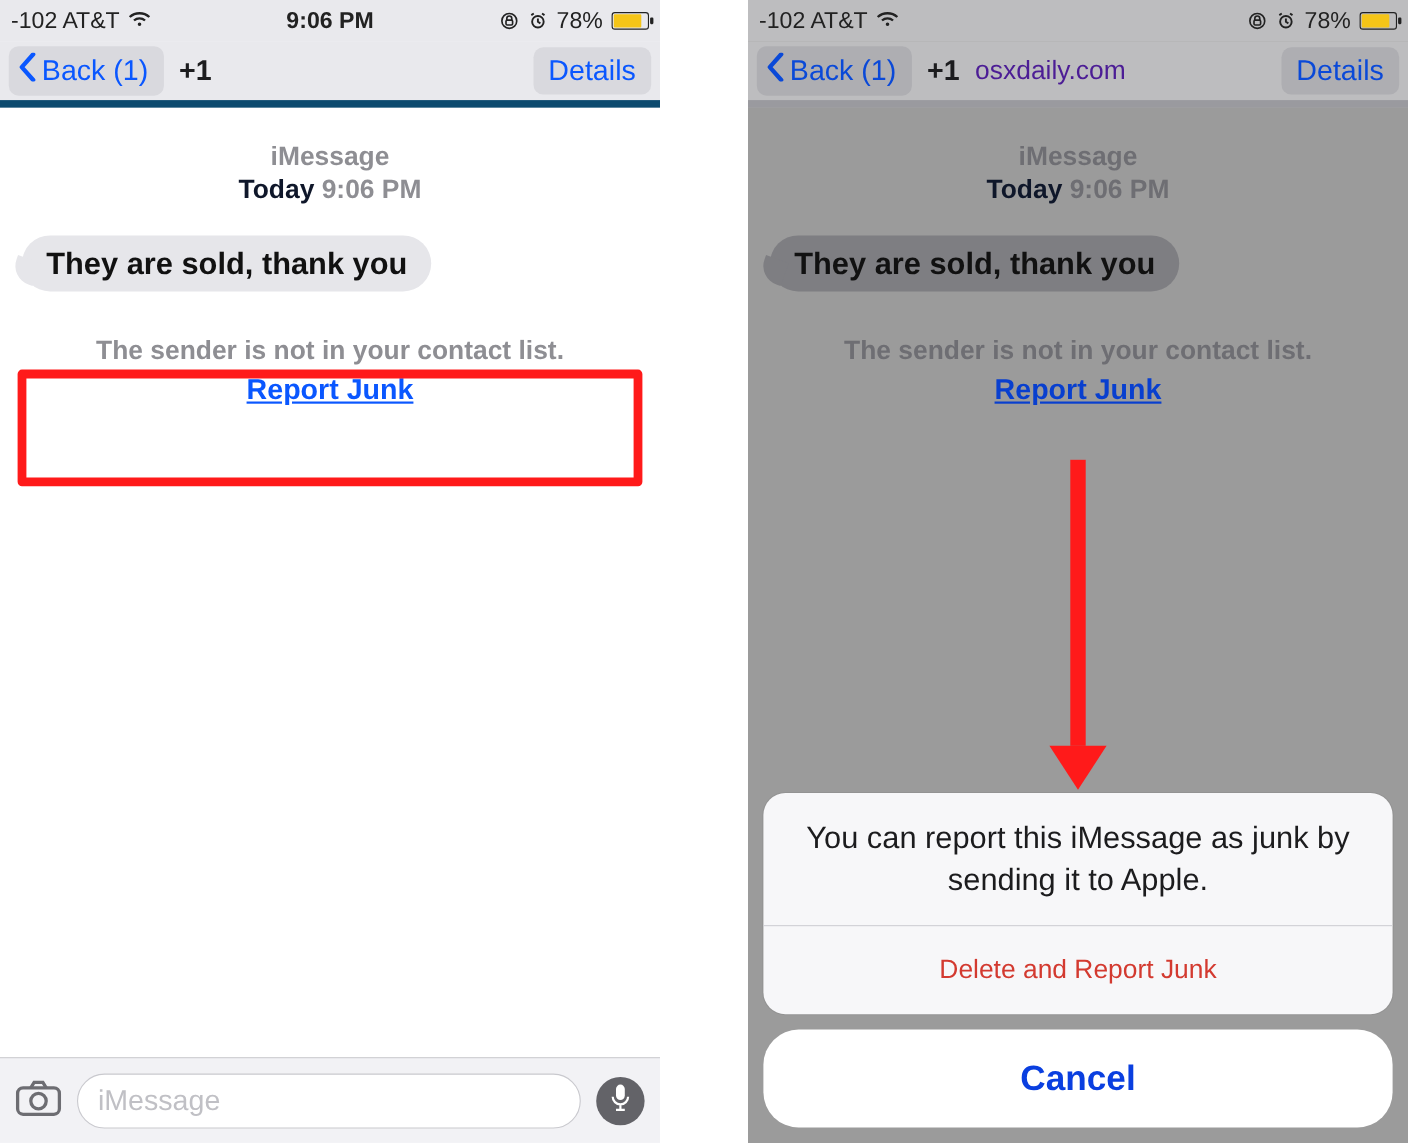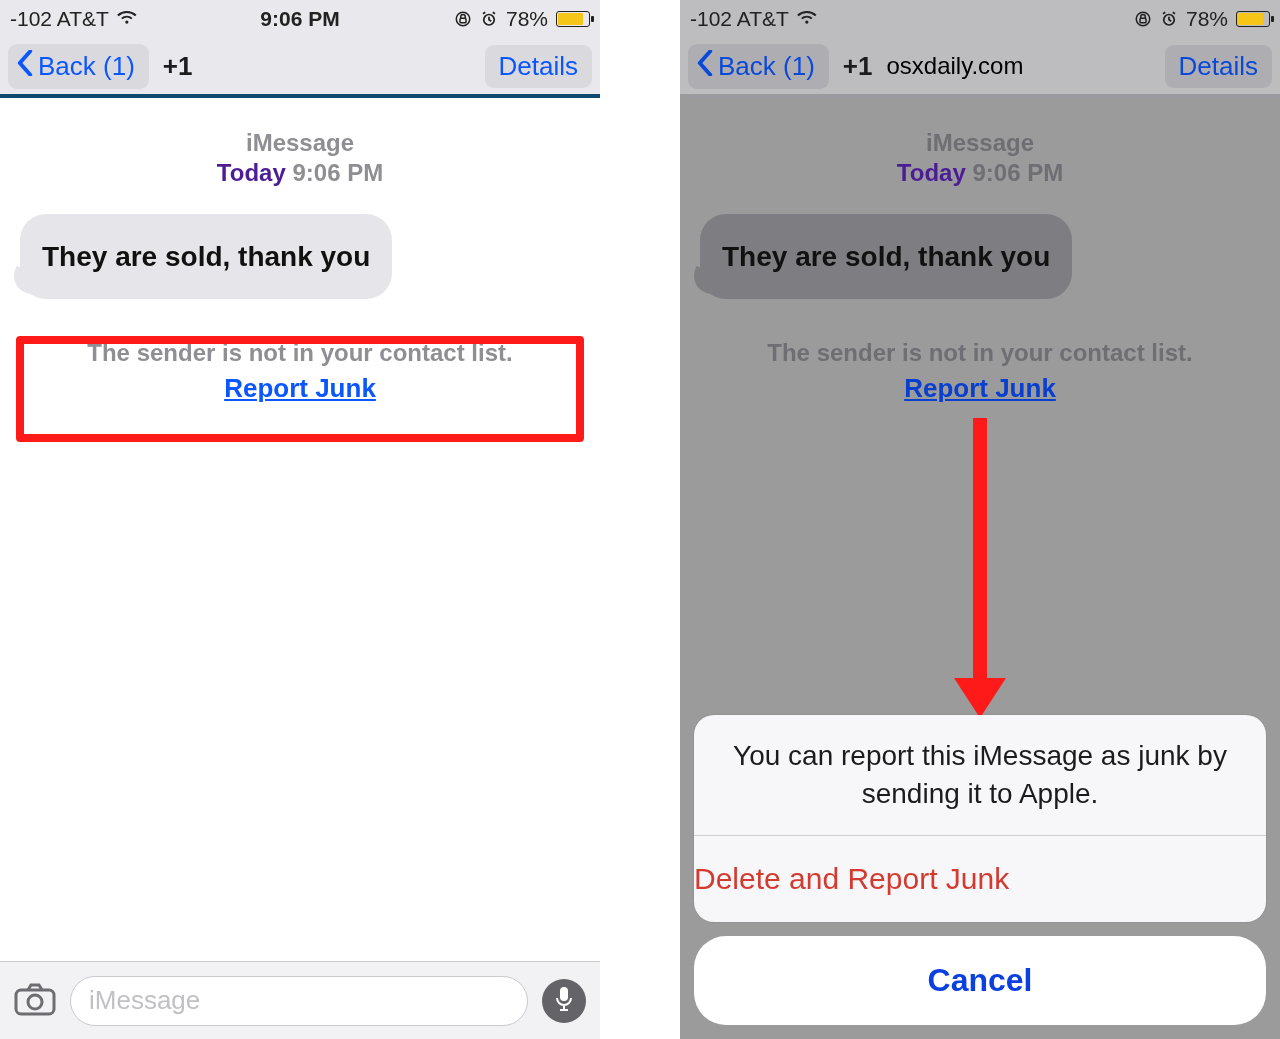--- a/index.html
+++ b/index.html
@@ -12,38 +12,38 @@
   .statusbar { height: 38px; background: #e9e9ed; display: flex; align-items: center; justify-content: space-between; padding: 0 10px; font-size: 21px; color: #222; }
   .phone.right .statusbar { background: #bdbdbf; }
   .sb-left, .sb-right { display: flex; align-items: center; gap: 8px; }
   .sb-center { position:absolute; left:0; right:0; text-align:center; font-weight:600; pointer-events:none; }
   .wifi svg, .lock svg, .alarm svg { display:block; }
   .battery { display:flex; align-items:center; gap:3px; }
   .battery-body { width:34px; height:16px; border:1.5px solid #222; border-radius:3px; position:relative; }
   .battery-body::after{ content:""; position:absolute; right:-5px; top:4px; width:3px; height:6px; background:#222; border-radius:1px;}
   .battery-fill{ position:absolute; left:1px; top:1px; bottom:1px; width:78%; background:#f5c518; border-radius:1px;}
   
-  .navbar { height: 60px; background: #e9e9ed; border-bottom:4px solid #0c4a6e; display:flex; align-items:center; padding:0 8px; position:relative;}
+  .navbar { height: 60px; background: #e9e9ed; border-bottom:7px solid #0c4a6e; display:flex; align-items:center; padding:0 8px; position:relative;}
   .phone.right .navbar { background:#bdbdbf; border-bottom-color:#9a9a9f;}
   .back-chip { display:flex; align-items:center; background:#d9d9de; border-radius:9px; padding:6px 14px 6px 8px; color:#0a57ff; font-size:26px; font-weight:400; position:relative;}
   .back-chip .chev{ margin-right:4px; }
   .phone.right .back-chip{ background:#aeaeb2; color:#0a49d8; }
   .plusone { font-size:26px; font-weight:700; color:#1c1c1e; margin-left:14px; }
   .phone.right .plusone{ color:#1c1c1e;}
-  .domain { color:#000000; font-size:24px; margin-left:14px; font-weight:500;}
+  .domain { color:#4c1d95; font-size:24px; margin-left:14px; font-weight:500;}
   .details-chip{ margin-left:auto; background:#d9d9de; border-radius:9px; padding:6px 14px; color:#0a57ff; font-size:26px;}
   .phone.right .details-chip{ background:#aeaeb2; color:#0a49d8;}
   
   .thread { flex:1; background:#ffffff; position:relative; padding-top:30px;}
   .phone.right .thread{ background:#9b9b9b; }
   .thread-header{ text-align:center; color:#8e8e93; font-size:24px; font-weight:600; line-height:1.25;}
-  .thread-header .line2 .bold{ color:#4c1d95; font-weight:700; }
+  .thread-header .line2 .bold{ color:#0f172a; font-weight:700; }
   .phone.right .thread-header{ color:#6e6e73;}
   .bubble-wrap{ margin:26px 0 0 20px; display:flex;}
-  .bubble{ background:#e6e6ea; color:#111; font-size:28px; font-weight:600; padding:25px 22px; border-radius:26px; max-width:380px; line-height:1.25; position:relative;}
+  .bubble{ background:#e6e6ea; color:#111; font-size:28px; font-weight:600; padding:8px 22px; border-radius:26px; max-width:380px; line-height:1.25; position:relative;}
   .bubble::before{content:""; position:absolute; left:-8px; bottom:8px; width:22px; height:22px; background:#e6e6ea; border-bottom-left-radius:18px; transform:rotate(20deg);} 
   .phone.right .bubble, .phone.right .bubble::before{ background:#7e7e82; color:#111;}
   .notice-box{ margin:40px 20px 0 20px; text-align:center;}
   .notice-text{ color:#8e8e93; font-size:24px; font-weight:600;margin-top:22px;}
   .phone.right .notice-text{ color:#6e6e73;}
   .report-link{ display:inline-block; margin-top:6px; color:#0a57ff; font-size:26px; font-weight:700; text-decoration:underline;}
   .phone.right .report-link{ color:#083fcf; }
   
   .red-frame{ position:absolute; border:8px solid #ff1a1a; border-radius:4px;}
   
@@ -53,21 +53,21 @@
   
   .compose{ height:78px; background:#f2f2f5; border-top:1px solid #c9c9ce; display:flex; align-items:center; padding:0 14px; gap:14px;}
   .cam-icon{ color:#6d6d72;}
   .compose-field{ flex:1; height:50px; border:1.5px solid #c9c9ce; border-radius:25px; background:#ffffff; display:flex; align-items:center; padding:0 18px; color:#c0c0c5; font-size:26px;}
   .mic-btn{ width:44px; height:44px; border-radius:50%; background:#636368; display:flex; align-items:center; justify-content:center;}
   
   .sheet-area{ position:absolute; left:14px; right:14px; bottom:14px;}
   .sheet-group{ background:#f7f7f9; border-radius:20px; overflow:hidden; margin-bottom:14px; box-shadow:0 0 0 1px rgba(0,0,0,0.05);}
   .sheet-msg{ padding:22px 28px; text-align:center; color:#1c1c1e; font-size:28px; font-weight:500; line-height:1.35;}
   .sheet-divider{ height:1px; background:#cfcfd4;}
-  .sheet-btn{ padding:26px 0; text-align:left; font-size:30px; font-weight:500;}
+  .sheet-btn{ padding:26px 0; text-align:center; font-size:24px; font-weight:500;}
   .sheet-btn.destructive{ color:#d33a30;}
   .sheet-cancel{ background:#ffffff; border-radius:32px; padding:26px 0; text-align:center; font-size:32px; font-weight:700; color:#0a3fe0;}
 </style>
 </head>
 <body>
 
 <div class="stage">
 
   <div class="phone left">
 

